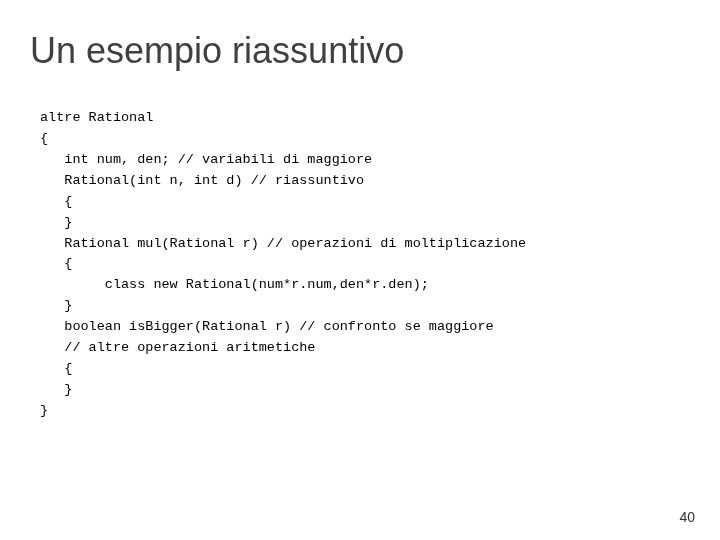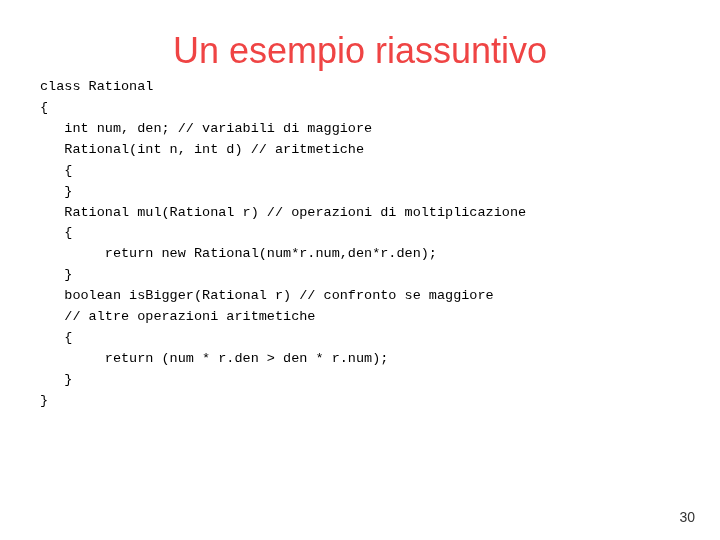--- a/index.html
+++ b/index.html
@@ -19,25 +19,25 @@
 
     .slide-container {
       width: 720px;
       height: 540px;
       background: #ffffff;
       position: relative;
       padding: 20px 30px;
     }
 
     .slide-title {
-      text-align: center;
+      text-align: left;
       font-size: 36px;
       font-weight: normal;
-      color: #ef4444;
-      margin-bottom: 5px;
+      color: #404040;
+      margin-bottom: 36px;
       margin-top: 10px;
       font-family: Arial, sans-serif;
     }
 
     .code-block {
       font-family: 'Courier New', Courier, monospace;
       font-size: 13.5px;
       color: #000000;
       line-height: 1.55;
       padding-left: 10px;
@@ -57,32 +57,31 @@
       font-family: Arial, sans-serif;
     }
   </style>
 </head>
 <body>
 
 <div class="slide-container">
   <h1 class="slide-title">Un esempio riassuntivo</h1>
 
   <div class="code-block">
-  <span class="code-line">class Rational</span>
+  <span class="code-line">altre Rational</span>
       <span class="code-line">{</span>
       <span class="code-line">   int num, den; // variabili di maggiore</span>
-      <span class="code-line">   Rational(int n, int d) // aritmetiche</span>
+      <span class="code-line">   Rational(int n, int d) // riassuntivo</span>
       <span class="code-line">   {</span>
       <span class="code-line">   }</span>
       <span class="code-line">   Rational mul(Rational r) // operazioni di moltiplicazione</span>
       <span class="code-line">   {</span>
-      <span class="code-line">        return new Rational(num*r.num,den*r.den);</span>
+      <span class="code-line">        class new Rational(num*r.num,den*r.den);</span>
       <span class="code-line">   }</span>
       <span class="code-line">   boolean isBigger(Rational r) // confronto se maggiore</span>
       <span class="code-line">   // altre operazioni aritmetiche</span>
       <span class="code-line">   {</span>
-      <span class="code-line">        return (num * r.den &gt; den * r.num);</span>
       <span class="code-line">   }</span>
       <span class="code-line">}</span>
     </div>
 
-  <span class="page-number">30</span>
+  <span class="page-number">40</span>
 </div>
 
 </body></html>

